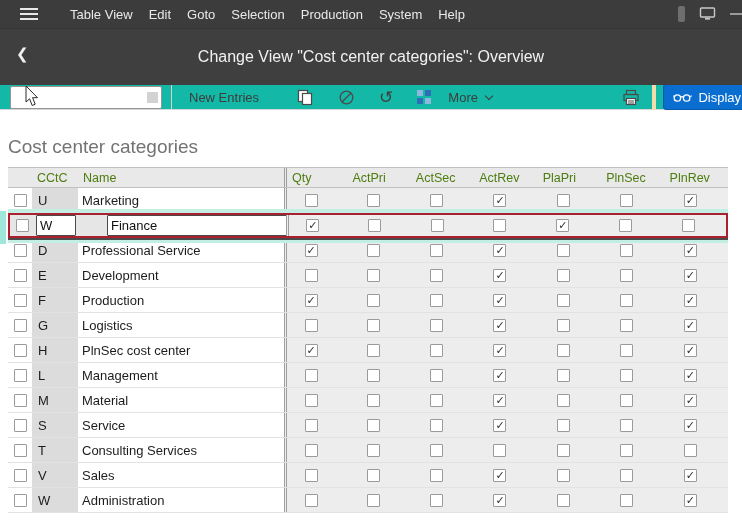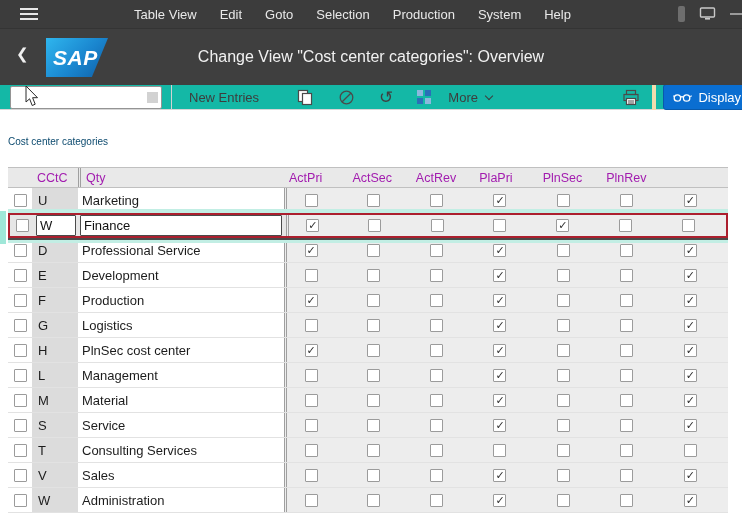--- a/index.html
+++ b/index.html
@@ -3,21 +3,21 @@
 <meta charset="utf-8">
 <style>
   * { margin:0; padding:0; box-sizing:border-box; }
   html,body { width:742px; height:529px; overflow:hidden; background:#fff;
               font-family:"Liberation Sans", sans-serif; }
 
   
   .menubar { height:28px; background:#3c3c3c; display:flex; align-items:center; position:relative; }
   .hamburger { width:18px; height:12px; margin-left:20px; display:flex; flex-direction:column; justify-content:space-between; cursor:pointer; }
   .hamburger span { display:block; height:2px; background:#e8e8e8; }
-  .menu-items { display:flex; gap:23px; margin-left:96px;align-items:flex-end; }
+  .menu-items { display:flex; gap:16px; margin-left:32px;align-items:flex-end; }
   .menu-item { color:#e9e9e9; font-size:13px; cursor:default; white-space:nowrap; }
   .menubar-right { position:absolute; right:8px; top:0; height:28px; display:flex; align-items:center; gap:14px; }
   .slim-bar { width:7px; height:16px; background:#6e6e6e; border-radius:2px; }
   .minimize-dash { width:14px; height:2px; background:#9a9a9a; margin-right:-10px; }
 
   
   .titlebar { height:57px; background:#3f3f3f; border-top:1px solid #343434; position:relative;
               display:flex; align-items:center; justify-content:center; }
   .back-chip { position:absolute; left:16px; top:16px; color:#f0f0f0; font-size:15px; cursor:pointer; }
   .sap-logo { position:absolute; left:46px; top:9px; width:62px; height:39px;
@@ -48,47 +48,47 @@
   .more-btn { display:flex; align-items:center; gap:8px; margin-left:16px; font-size:13px; color:#3d3d3d; cursor:pointer; }
   .chev-down { width:6px; height:6px; border-right:1.5px solid #3d3d3d; border-bottom:1.5px solid #3d3d3d;
                transform:rotate(45deg); margin-top:-3px; }
   .tb-right { margin-left:auto; display:flex; align-items:center; }
   .gold-bar { width:4px; height:25px; background:#f2dcae; margin:0 7px 0 12px; }
   .display-btn { height:26px; background:#0a6ed1; border:1px solid #0959aa; border-radius:3px;
                  color:#fff; font-size:13px; display:flex; align-items:center; gap:6px;
                  padding:0 14px 0 9px; margin-right:-14px; cursor:pointer; white-space:nowrap; }
 
   
-  .section-title { margin:26px 0 0 8px; font-size:10px; color:#0c4a6e; height:18px; }
+  .section-title { margin:26px 0 0 8px; font-size:19px; color:#737373; height:18px; }
 
   .table { margin:13px 0 0 8px; width:720px; }
   .thead, .trow { display:grid; grid-template-columns:24px 46px 206px repeat(7,1fr); align-items:center; }
   .thead { height:21px; background:#e9e9e9; border-top:1px solid #c0c0c0; border-bottom:1px solid #c0c0c0; }
-  .thead .hcell { font-size:12.5px; color:#a21caf; padding-left:5px; white-space:nowrap; overflow:hidden; }
+  .thead .hcell { font-size:12.5px; color:#4d7c0f; padding-left:5px; white-space:nowrap; overflow:hidden; }
   .thead .hfirst { border-left:3px double #9f9f9f; height:100%; display:flex; align-items:center; }
   .trow { height:25px; position:relative; border-bottom:1px solid #e2e2e2; background:#fff; }
   .tcell { height:100%; display:flex; align-items:center; }
   .tcell.sel { justify-content:center; }
   .tcell.code { background:#dcdcdc; padding-left:6px; font-size:13px; color:#1c1c1c; }
   .tcell.name { padding-left:4px; font-size:13px; color:#1c1c1c; }
   .tcell.chk { background:#ededed; justify-content:center; }
   .tcell.chk .cb { margin-right:12px; }
   .tcell.chk.first { border-left:3px double #9f9f9f; }
   .cb { width:13px; height:13px; background:#fff; border:1px solid #9b9b9b; border-radius:1px;
         display:inline-flex; align-items:center; justify-content:center; cursor:pointer; }
   .cb.checked::after { content:"✓"; font-size:11px; color:#2e2e2e; line-height:1; }
 
   .trow.selected { border:2px solid #ac1f2e; background:#e6e6e6; z-index:5;
                    box-shadow:0 2px 0 #4a4a4a, 0 -4px 0 #c2eee4, 0 5px 0 #c2eee4; }
   .trow.selected .tcell.code { background:transparent; padding-left:2px; }
   .trow.selected .tcell.name { padding-left:0; }
   .cellinput { height:21px; border:1px solid #4a4a4a; border-radius:1px; font-size:13px;
                font-family:"Liberation Sans",sans-serif; padding:0 3px; background:#fff; color:#111; }
   .cellinput.codein { width:40px; }
-  .cellinput.namein { width:202px; }
+  .cellinput.namein { width:202px;margin-left:27px; }
   .lead { position:absolute; left:-10px; top:-4px; width:6px; height:33px; background:#9fe7d8; }
 
   svg { display:block; }
 </style>
 </head>
 <body>
 
 <div class="menubar">
   <div class="hamburger">
       <span></span>
@@ -111,21 +111,20 @@
           <rect x="1.5" y="2" width="14" height="9" rx="1" fill="none" stroke="#c9c9c9" stroke-width="1.4"></rect>
           <rect x="6" y="12" width="5" height="1.6" fill="#c9c9c9"></rect>
         </svg>
     </span>
     <span class="minimize-dash"></span>
   </div>
 </div>
 
 <div class="titlebar">
   <span class="back-chip">❮</span>
-  <div class="sap-logo">SAP</div>
   <div class="page-title">Change View "Cost center categories": Overview</div>
   <div class="cursor">
     <svg width="15" height="21" viewBox="0 0 15 21">
       <polygon points="1,0 1,16 4.6,12.8 7.2,19.5 10.2,18.2 7.6,11.7 12.5,11.7" fill="#ffffff" stroke="#2b2b2b" stroke-width="1"></polygon>
     </svg>
   </div>
 </div>
 
 <div class="toolbar">
   <div class="cmd-wrap">
@@ -184,20 +183,21 @@
     </button>
   </div>
 </div>
 
 <div class="section-title">Cost center categories</div>
 
 <div class="table">
   <div class="thead">
     <div class="hcell"></div>
     <div class="hcell">CCtC</div>
+    <div class="hcell">Name</div>
     <div class="hcell hfirst">Qty</div>
     <div class="hcell">ActPri</div>
     <div class="hcell">ActSec</div>
     <div class="hcell">ActRev</div>
     <div class="hcell">PlaPri</div>
     <div class="hcell">PlnSec</div>
     <div class="hcell">PlnRev</div>
   </div>
   <div id="tbody">
       <div class="trow">

